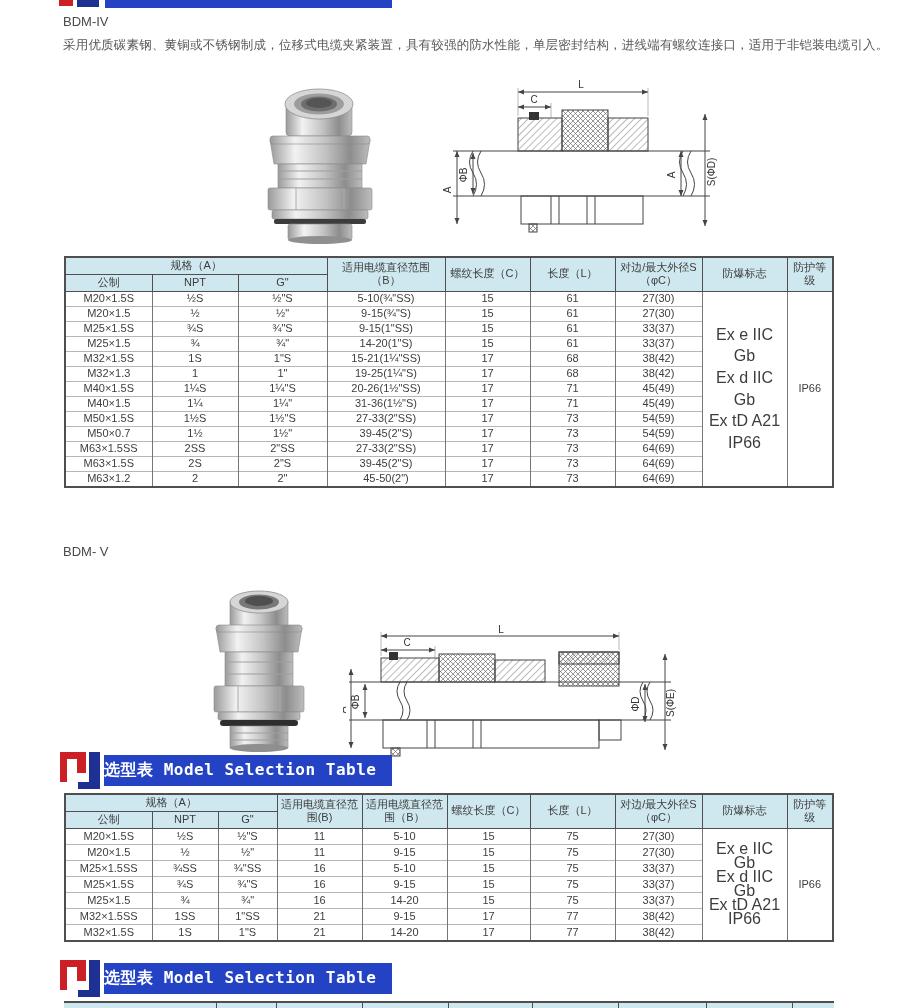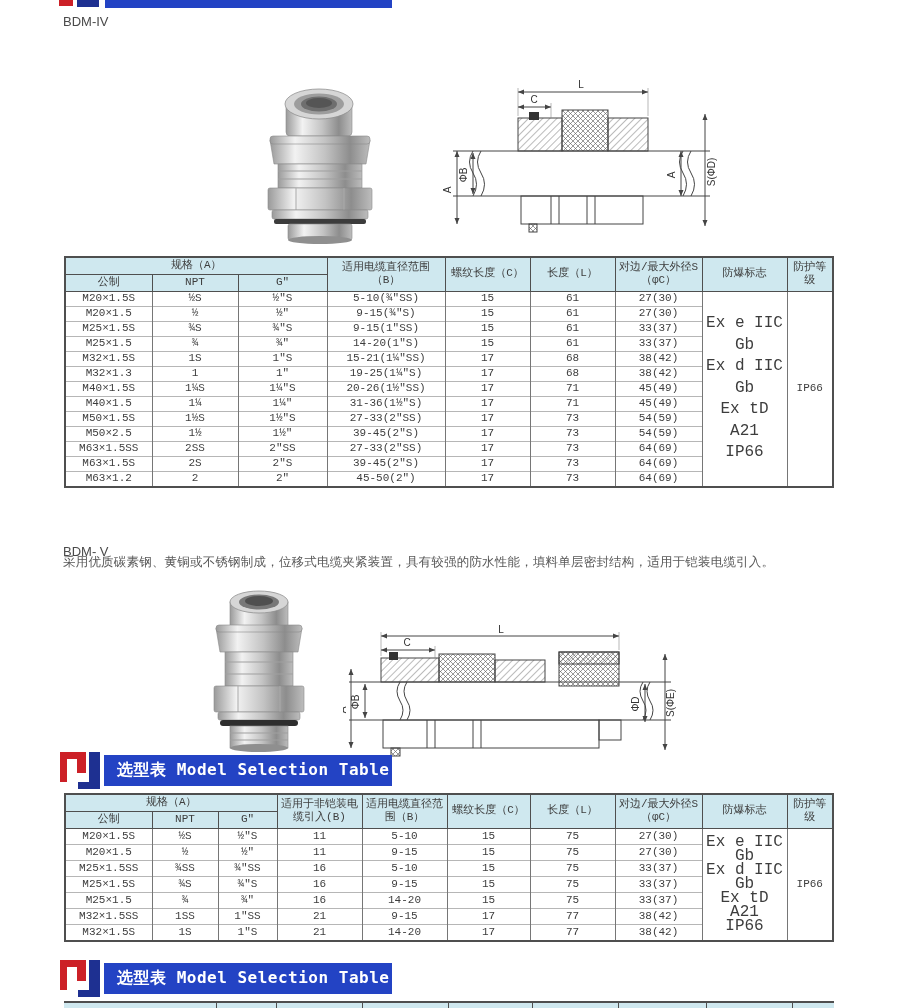--- a/index.html
+++ b/index.html
@@ -11,33 +11,33 @@
   .top-logo-red{position:absolute;left:59px;top:0;width:14px;height:6px;}
   .top-logo-blue{position:absolute;left:77px;top:0;width:22px;height:7px;}
 
   
   .sec-title{position:absolute;left:63px;font-size:13px;color:#4a4a4a;}
   .sec-desc{position:absolute;left:63px;width:812px;font-size:12.5px;color:#585858;
             white-space:nowrap;letter-spacing:0.2px;}
 
   
   table.spec{border-collapse:collapse;table-layout:fixed;border:2px solid #4f4f4f;
-             font-size:11px;color:#3d3d3d;position:absolute;left:64px;font-family:Liberation Mono, monospace;}
+             font-size:11px;color:#3d3d3d;position:absolute;left:64px;}
   table.spec th{background:#cfe8ef;border:1px solid #4f4f4f;font-weight:normal;
                 padding:1px 2px;line-height:1.25;font-size:11px;}
   table.spec td{border-left:1px solid #767676;border-right:1px solid #767676;
                 border-top:1px solid #b6b6b6;text-align:center;padding:0 2px;
                 height:14px;line-height:13px;}
   table.spec tbody tr:first-child td{border-top:1.5px solid #4f4f4f;margin-left:24px;}
   table.spec td.ex-cell{line-height:1.35;font-size:16px;}
   table.spec.t2 td{height:15px;line-height:14px;}
 
   
   .banner-bar{position:absolute;left:104px;width:288px;height:31px;display:flex;align-items:center;}
-  .banner-label{color:#ffffff;font-weight:bold;font-size:16px;padding-left:13px;letter-spacing:0.5px;
+  .banner-label{color:#ffffff;font-weight:bold;font-size:16px;letter-spacing:0.5px;
                 font-family:"DejaVu Sans Mono","Liberation Sans",sans-serif;white-space:nowrap;}
   .banner-logo{position:absolute;left:58px;width:44px;height:42px;}
 
   
   .bottom-sliver{position:absolute;left:64px;top:1001px;width:770px;height:7px;
                  border-top:2px solid #4f4f4f;background:#cfe8ef;display:flex;}
   .bottom-sliver div{border-right:1px solid #4f4f4f;height:100%;}
 
   
   svg{position:absolute;}
@@ -46,20 +46,21 @@
 </head>
 <body>
 
 <div class="page">
 
   <div class="top-logo-red" style="background:#cc2027;"></div>
   <div class="top-logo-blue" style="background:#1e3091;"></div>
   <div class="top-bar" style="background:#2343c4;"></div>
 
   <div class="sec-title" style="top:14px;">BDM-IV</div>
+  <div class="sec-desc" style="top:37px;">采用优质碳素钢、黄铜或不锈钢制成，位移式电缆夹紧装置，具有较强的防水性能，单层密封结构，进线端有螺纹连接口，适用于非铠装电缆引入。</div>
 
   <svg style="left:256px;top:80px;" width="128" height="164" viewBox="0 0 128 164">
     <defs>
       <linearGradient id="met1" x1="0" y1="0" x2="1" y2="0">
         <stop offset="0" stop-color="#9a9a9a"></stop>
           <stop offset="0.25" stop-color="#f2f2f2"></stop>
         <stop offset="0.55" stop-color="#c3c3c3"></stop>
           <stop offset="0.8" stop-color="#8d8d8d"></stop>
         <stop offset="1" stop-color="#bdbdbd"></stop>
       </linearGradient>
@@ -246,21 +247,21 @@
         <tr>
           <td>M50×1.5S</td>
           <td>1½S</td>
           <td>1½"S</td>
           <td>27-33(2"SS)</td>
           <td>17</td>
           <td>73</td>
           <td>54(59)</td>
         </tr>
         <tr>
-          <td>M50×2.5</td>
+          <td>M50×0.7</td>
           <td>1½</td>
           <td>1½"</td>
           <td>39-45(2"S)</td>
           <td>17</td>
           <td>73</td>
           <td>54(59)</td>
         </tr>
         <tr>
           <td>M63×1.5SS</td>
           <td>2SS</td>
@@ -285,21 +286,20 @@
           <td>2"</td>
           <td>45-50(2")</td>
           <td>17</td>
           <td>73</td>
           <td>64(69)</td>
         </tr>
       </tbody>
     </table>
 
   <div class="sec-title" style="top:544px;">BDM- V</div>
-  <div class="sec-desc" style="top:554px;">采用优质碳素钢、黄铜或不锈钢制成，位移式电缆夹紧装置，具有较强的防水性能，填料单层密封结构，适用于铠装电缆引入。</div>
 
   <svg style="left:200px;top:588px;" width="118" height="166" viewBox="0 0 118 166">
     <defs>
       <linearGradient id="met2" x1="0" y1="0" x2="1" y2="0">
         <stop offset="0" stop-color="#9a9a9a"></stop>
           <stop offset="0.25" stop-color="#f2f2f2"></stop>
         <stop offset="0.55" stop-color="#c3c3c3"></stop>
           <stop offset="0.8" stop-color="#8d8d8d"></stop>
         <stop offset="1" stop-color="#bdbdbd"></stop>
       </linearGradient>
@@ -404,21 +404,21 @@
         <col style="width: 85px;">
         <col style="width: 83px;">
         <col style="width: 85px;">
         <col style="width: 87px;">
         <col style="width: 85px;">
         <col style="width: 46px;">
       </colgroup>
       <thead>
         <tr>
           <th colspan="3">规格（A）</th>
-          <th rowspan="2">适用于非铠装电缆引入(B)</th>
+          <th rowspan="2">适用电缆直径范围(B)</th>
           <th rowspan="2">适用电缆直径范围（B）</th>
           <th rowspan="2">螺纹长度（C）</th>
           <th rowspan="2">长度（L）</th>
           <th rowspan="2">对边/最大外径S（φC）</th>
           <th rowspan="2">防爆标志</th>
           <th rowspan="2">防护等级</th>
         </tr>
         <tr>
           <th>公制</th>
           <th>NPT</th>

